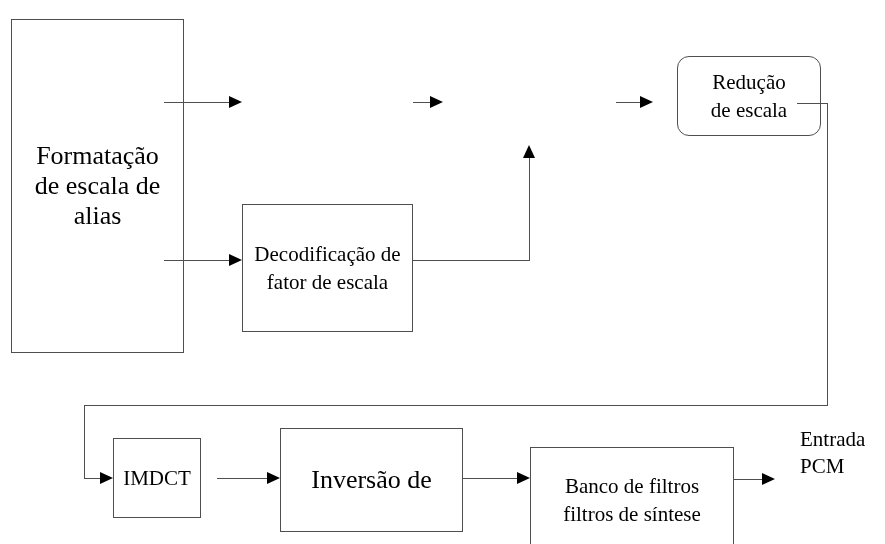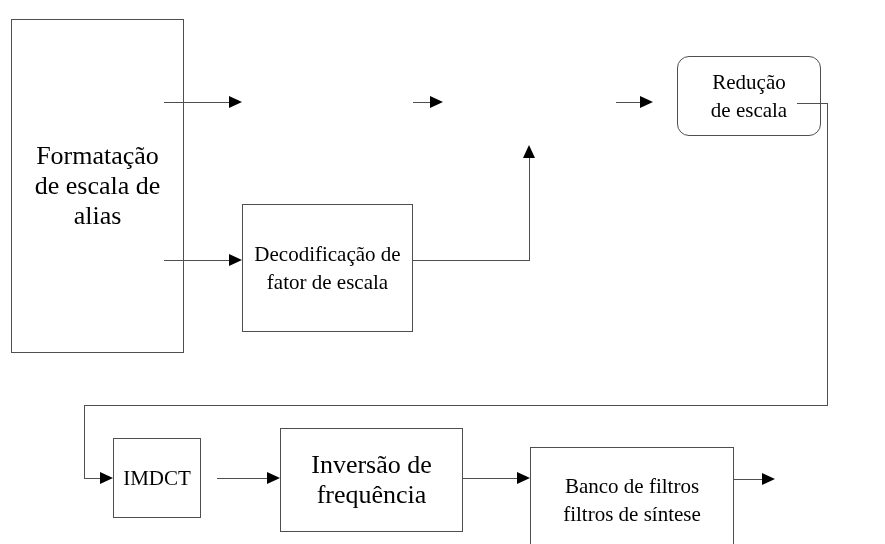--- a/index.html
+++ b/index.html
@@ -68,28 +68,31 @@
     <div class="bline">Decodificação de</div>
     <div class="bline">fator de escala</div>
   </div>
 
   <div class="box txt-med" style="left:113px;top:438px;width:88px;height:80px;">
     <div class="bline">IMDCT</div>
   </div>
 
   <div class="box txt-large" style="left:280px;top:428px;width:183px;height:104px;text-align:right;">
     <div class="bline">Inversão de</div>
-    <div class="bline">frequência</div>
   </div>
 
   <div class="box txt-med" style="left:530px;top:427px;width:204px;height:105px;margin-top:20px;">
     <div class="bline">Banco de filtros</div>
     <div class="bline">filtros de síntese</div>
   </div>
 
+  <div class="out-label">
+    <div>Entrada</div>
+    <div>PCM</div>
+  </div>
 
   <div class="hline" style="left:164px;top:102px;width:65px;"></div>
   <div class="arrow-right" style="left:229px;top:96px;"></div>
 
   <div class="hline" style="left:413px;top:102px;width:17px;"></div>
   <div class="arrow-right" style="left:430px;top:96px;"></div>
 
   <div class="hline" style="left:616px;top:102px;width:24px;"></div>
   <div class="arrow-right" style="left:640px;top:96px;"></div>
 

